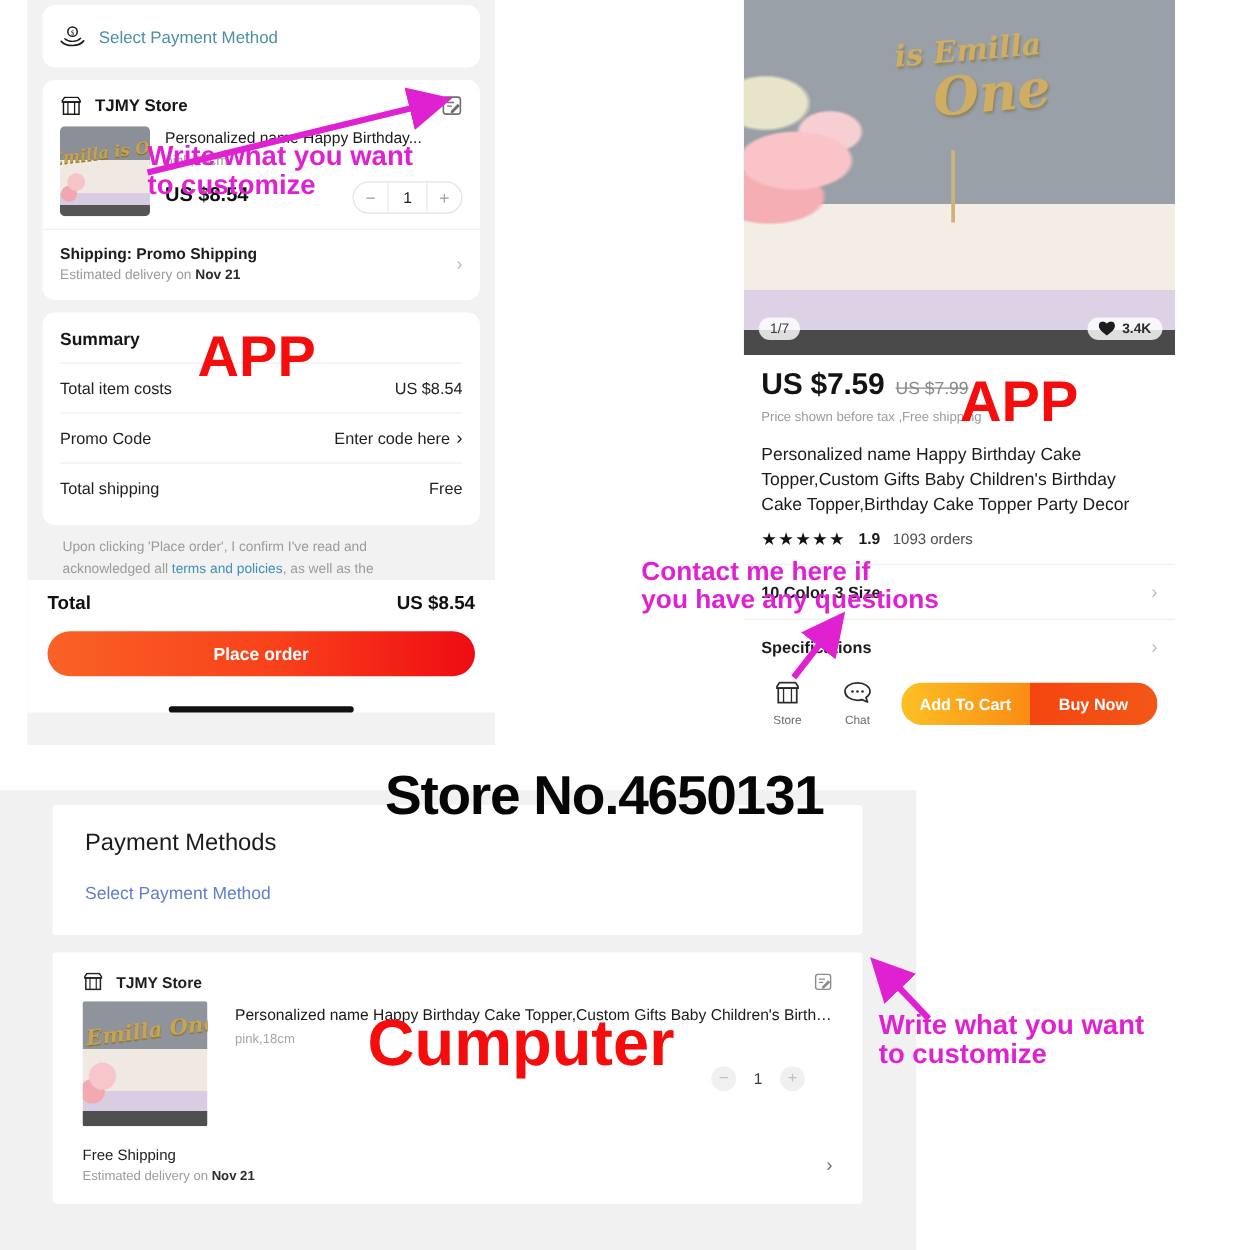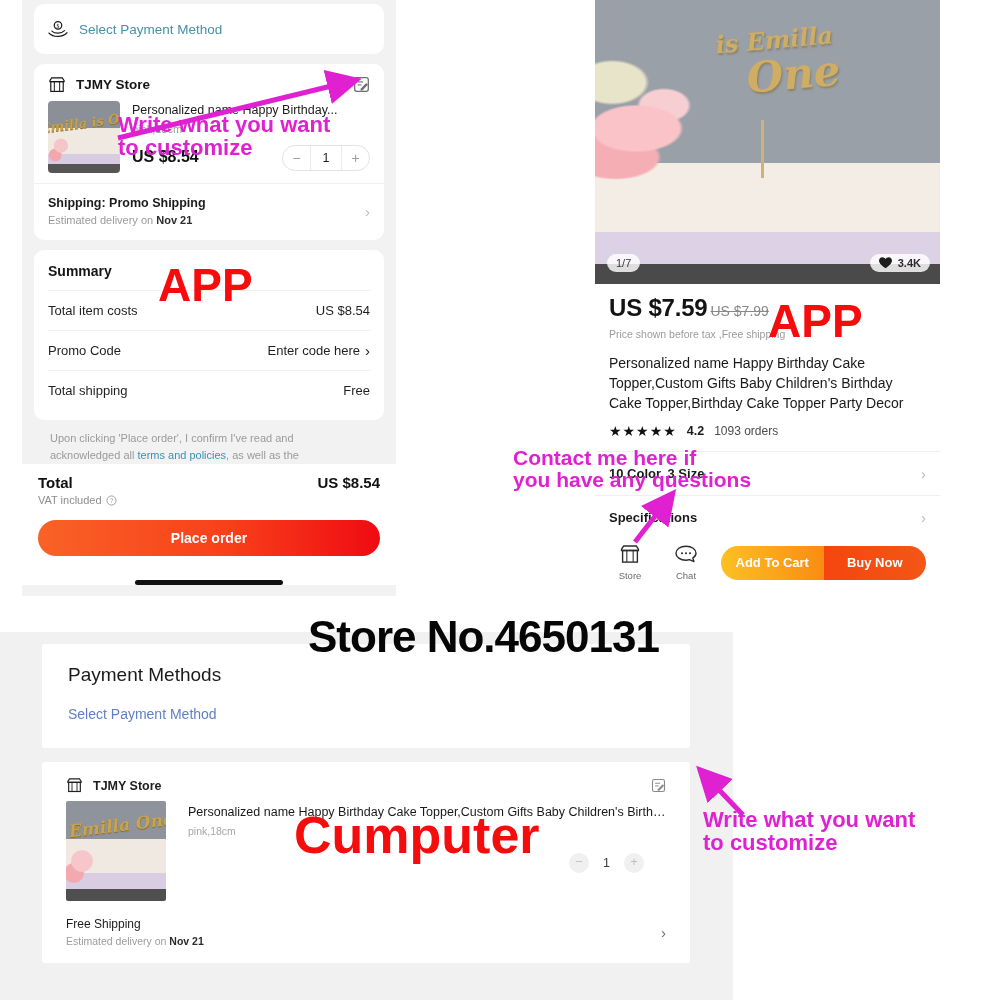--- a/index.html
+++ b/index.html
@@ -110,21 +110,21 @@
   .pill {
     position:absolute; display:flex; align-items:center; gap:6px;
     background:rgba(255,255,255,.82); border-radius:12px; padding:3px 9px;
     font-size:11px; color:#2b2b2b;
   }
   .pill.idx { left:12px; bottom:12px; color:#3a3a3a; }
   .pill.fav { right:10px; bottom:12px; font-weight:bold; }
   .heart-ic { width:13px; height:12px; }
 
   .p-body { padding:10px 14px 0 14px; }
-  .price-line { display:flex; align-items:baseline; gap:3px; }
+  .price-line { display:flex; align-items:baseline; gap:9px; }
   .price-now { font-size:24px; font-weight:bold; color:#131313; letter-spacing:-.2px; }
   .price-old { font-size:14px; color:#888; text-decoration:line-through; }
   .price-note { font-size:10.5px; color:#9b9b9b; margin-top:6px; }
   .p-title { font-size:14px; color:#1a1a1a; line-height:1.42; margin-top:14px; }
   .rating { display:flex; align-items:center; gap:10px; margin-top:9px; }
   .stars { font-size:14px; color:#111; letter-spacing:1px; }
   .rating .num { font-size:12.5px; color:#1a1a1a; font-weight:bold; }
   .rating .ord { font-size:12px; color:#4c4c4c; }
 
   .opt-row { display:flex; align-items:center; justify-content:space-between;
@@ -267,27 +267,20 @@
         <span>Upon clicking 'Place order', I confirm I've read and</span><br>
         <span>acknowledged all </span><a href="#">terms and policies</a><span>, as well as the</span>
       </div>
     </div>
 
     <div class="totalbar">
       <div class="total-line">
         <span class="total-lab">Total</span>
         <span class="total-val">US $8.54</span>
       </div>
-      <div class="vat">
-        <span>VAT included</span>
-        <svg width="11" height="11" viewBox="0 0 12 12">
-          <circle cx="6" cy="6" r="5" fill="none" stroke="#9a9a9a" stroke-width="1"></circle>
-          <text x="6" y="8.7" font-size="7" text-anchor="middle" fill="#9a9a9a" font-family="Liberation Sans, sans-serif">?</text>
-        </svg>
-      </div>
       <button class="place-btn">Place order</button>
       <div class="home-ind"></div>
     </div>
   </div>
 
   <div id="appProduct" class="abs">
     <div class="hero">
       <div class="topper">
         <small>is Emilla</small><br>
         <span style="margin-left:28px">One</span>
@@ -304,21 +297,21 @@
 
     <div class="p-body">
       <div class="price-line">
         <span class="price-now">US $7.59</span>
         <span class="price-old">US $7.99</span>
       </div>
       <div class="price-note">Price shown before tax ,Free shipping</div>
       <div class="p-title">Personalized name Happy Birthday Cake Topper,Custom Gifts Baby Children's Birthday Cake Topper,Birthday Cake Topper Party Decor</div>
       <div class="rating">
         <span class="stars">★★★★★</span>
-        <span class="num">4.2</span>
+        <span class="num">1.9</span>
         <span class="ord">1093 orders</span>
       </div>
     </div>
 
     <div style="margin-top:12px">
       <div class="opt-row">
         <span class="opt-lab">10 Color, 3 Size</span>
         <span class="chev">›</span>
       </div>
       <div class="opt-row">

